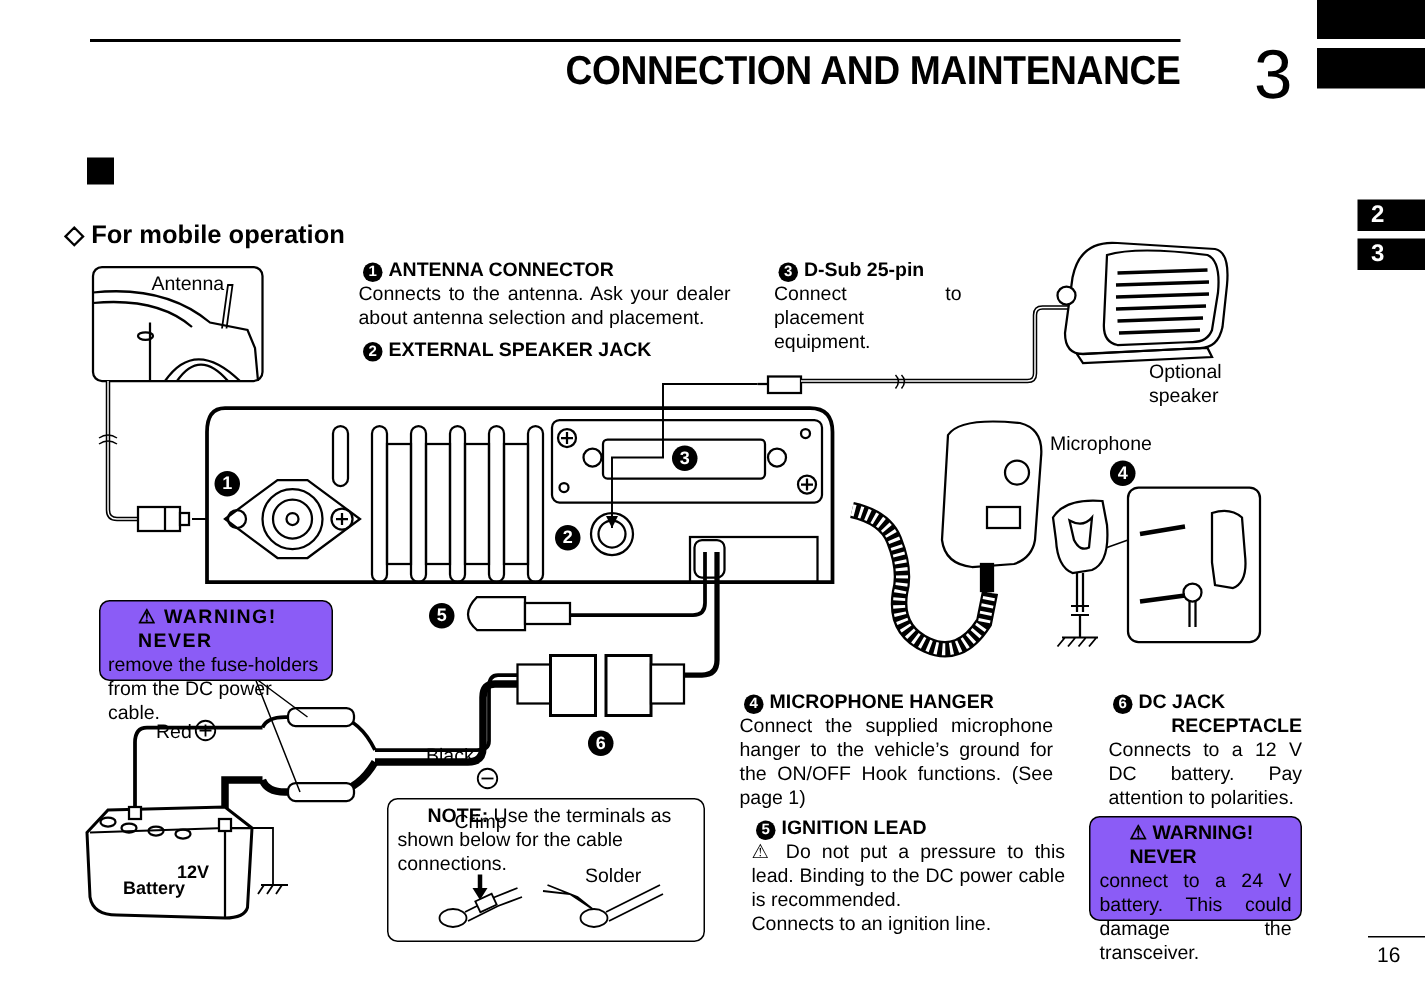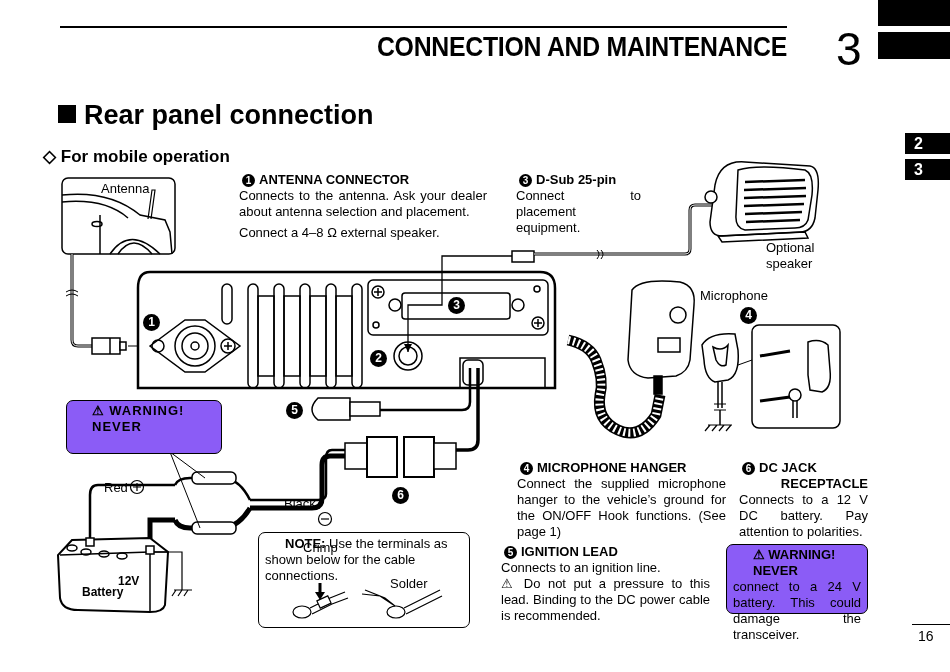--- a/index.html
+++ b/index.html
@@ -30,21 +30,21 @@
 <body>
 
 <div class="abs" id="topline"></div>
 <div class="abs" id="chapter-title">CONNECTION AND MAINTENANCE</div>
 <div class="abs" id="chapter-num">3</div>
 <div class="abs tab-block" id="tab-top1"></div>
 <div class="abs tab-block" id="tab-top2"></div>
 <div class="abs sidetab" style="top:133px">2</div>
 <div class="abs sidetab" style="top:159px">3</div>
 
-<div class="abs" id="section-title"><span class="sq"></span><span>Rear panel connection</span></div>
+<div class="abs" id="section-title"><span class="sq"></span></div>
 <div class="abs" id="subsection">◇ For mobile operation</div>
 
 <svg width="950" height="672" fill="none" stroke="#000" stroke-width="1.5">
 
   <g>
     <rect x="62" y="178" width="113" height="76" rx="6" fill="#fff"></rect>
     <path d="M62 195 Q110 190 140 215 L165 220 L170 232 L172 254"></path>
     <path d="M62 202 Q105 198 128 218"></path>
     <path d="M110 254 Q130 225 160 254"></path>
     <path d="M118 254 Q133 232 152 254"></path>
@@ -212,43 +212,44 @@
 <div class="bignum" style="left:448px;top:297px">3</div>
 <div class="bignum" style="left:740px;top:307px">4</div>
 <div class="bignum" style="left:286px;top:402px">5</div>
 <div class="bignum" style="left:392px;top:487px">6</div>
 
 <div class="abs desc" style="left:222px;top:172px;width:265px">
   <div class="h"><span class="num">1</span><span>ANTENNA CONNECTOR</span></div>
   <div class="body">Connects to the antenna. Ask your dealer about antenna selection and placement.</div>
 </div>
 <div class="abs desc" style="left:222px;top:225px;width:265px">
-  <div class="body">Connect a 4–8 Ω external speaker.</div>
+  <div class="h"><span class="num">2</span><span>EXTERNAL SPEAKER JACK</span></div>
 </div>
 <div class="abs desc" style="left:499px;top:172px;width:142px">
   <div class="h"><span class="num">3</span><span>D-Sub 25-pin</span></div>
   <div class="body">Connect to placement equipment.</div>
 </div>
-<div class="abs desc" style="left:500px;top:460px;width:226px">
+<div class="abs desc" style="left:476px;top:460px;width:226px">
   <div class="h"><span class="num">4</span><span>MICROPHONE HANGER</span></div>
   <div class="body">Connect the supplied microphone hanger to the vehicle’s ground for the ON/OFF Hook functions. (See page 1)</div>
 </div>
 <div class="abs desc" style="left:484px;top:544px;width:226px">
   <div class="h"><span class="num">5</span><span>IGNITION LEAD</span></div>
+  <div class="body">⚠ Do not put a pressure to this lead. Binding to the DC power cable is recommended.</div>
   <div class="body" style="text-align:left">Connects to an ignition line.</div>
-  <div class="body">⚠ Do not put a pressure to this lead. Binding to the DC power cable is recommended.</div>
 </div>
 <div class="abs desc" style="left:722px;top:460px;width:146px">
   <div class="h"><span class="num">6</span><span>DC JACK</span></div>
   <div class="h body" style="text-align:right">RECEPTACLE</div>
   <div class="body">Connects to a 12 V DC battery. Pay attention to polarities.</div>
 </div>
 
 <div class="abs box desc" style="left:66px;top:400px;width:156px;height:54px;padding:2px 5px;">
   <div class="h" style="letter-spacing:1px">⚠ WARNING! NEVER</div>
+  <div>remove the fuse-holders from the DC power cable.</div>
 </div>
 <div class="abs box desc" style="left:726px;top:544px;width:142px;height:70px;padding:2px 6px;">
   <div class="h">⚠ WARNING! NEVER</div>
   <div style="text-align:justify">connect to a 24 V battery. This could damage the transceiver.</div>
 </div>
 
 <div class="abs box desc" style="left:258px;top:532px;width:212px;height:96px;padding:3px 6px;background:transparent;">
   <div><span class="h">NOTE:</span><span> Use the terminals as shown below for the cable connections.</span></div>
 </div>
 <div class="abs lbl" style="left:303px;top:540px">Crimp</div>

